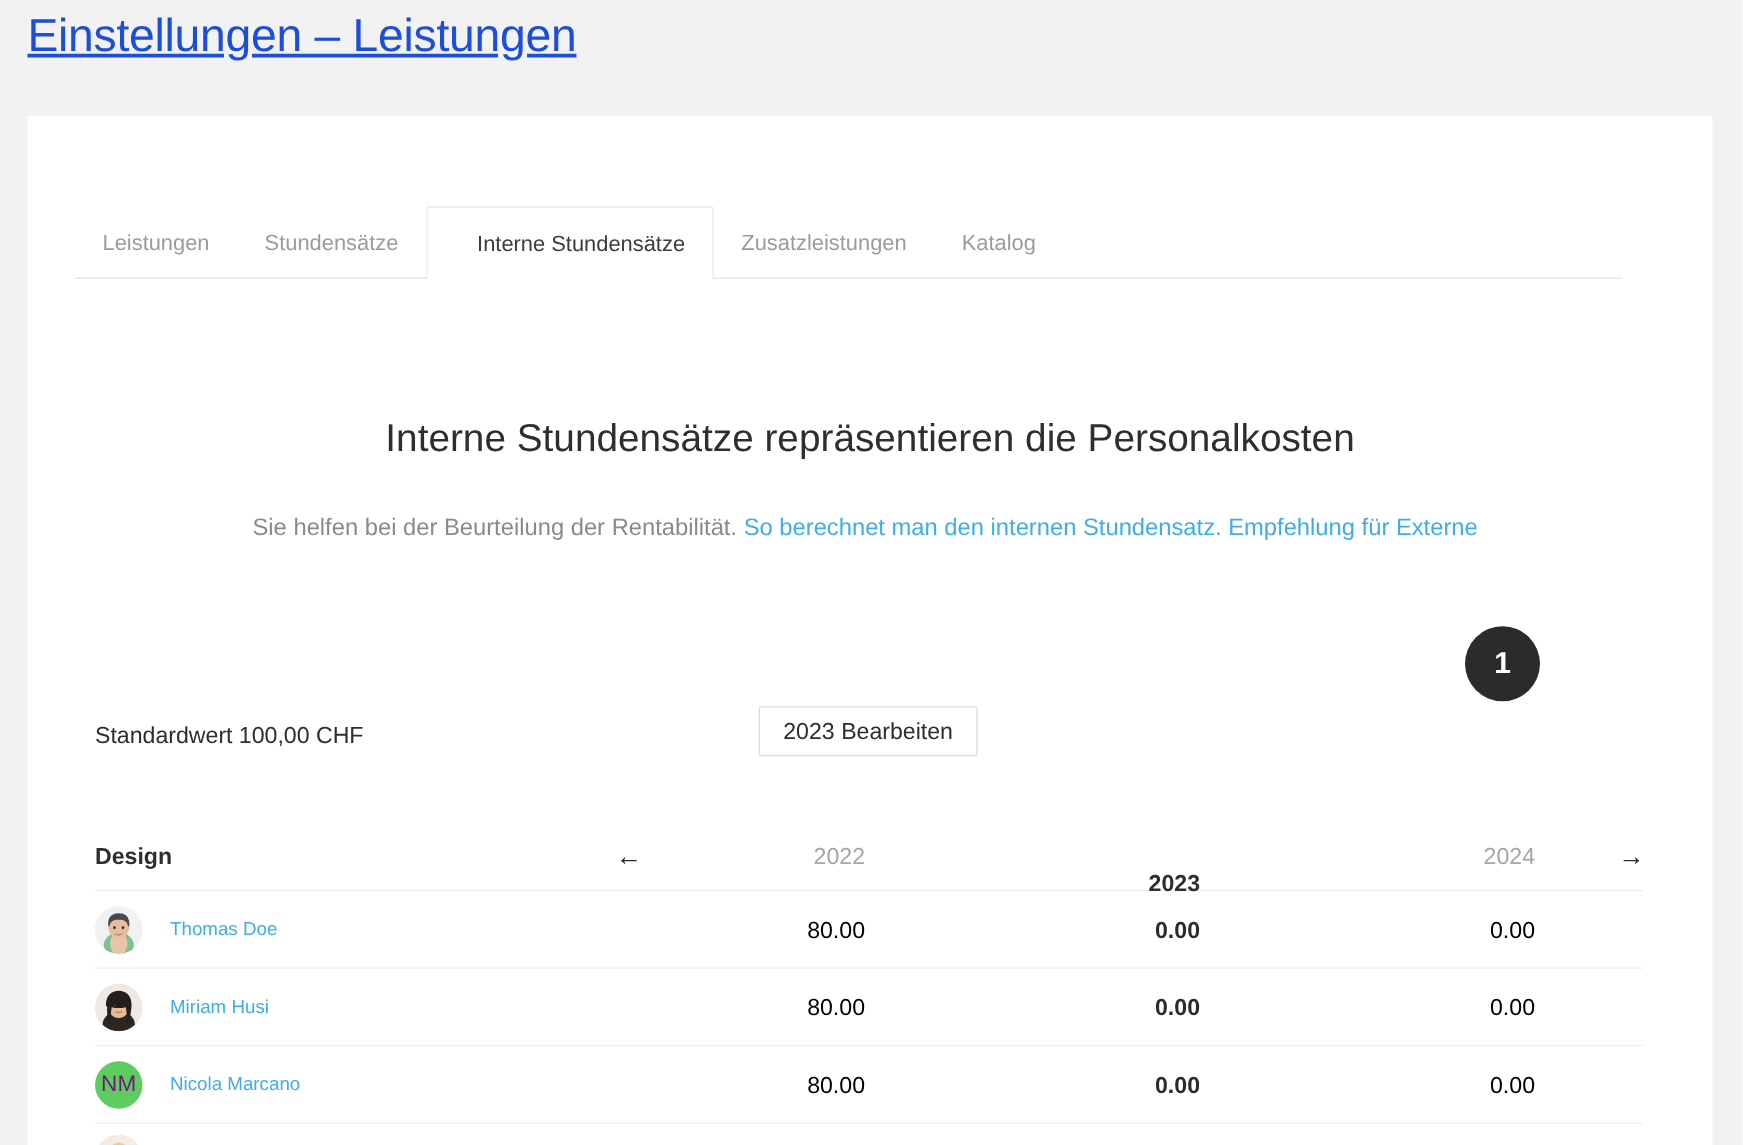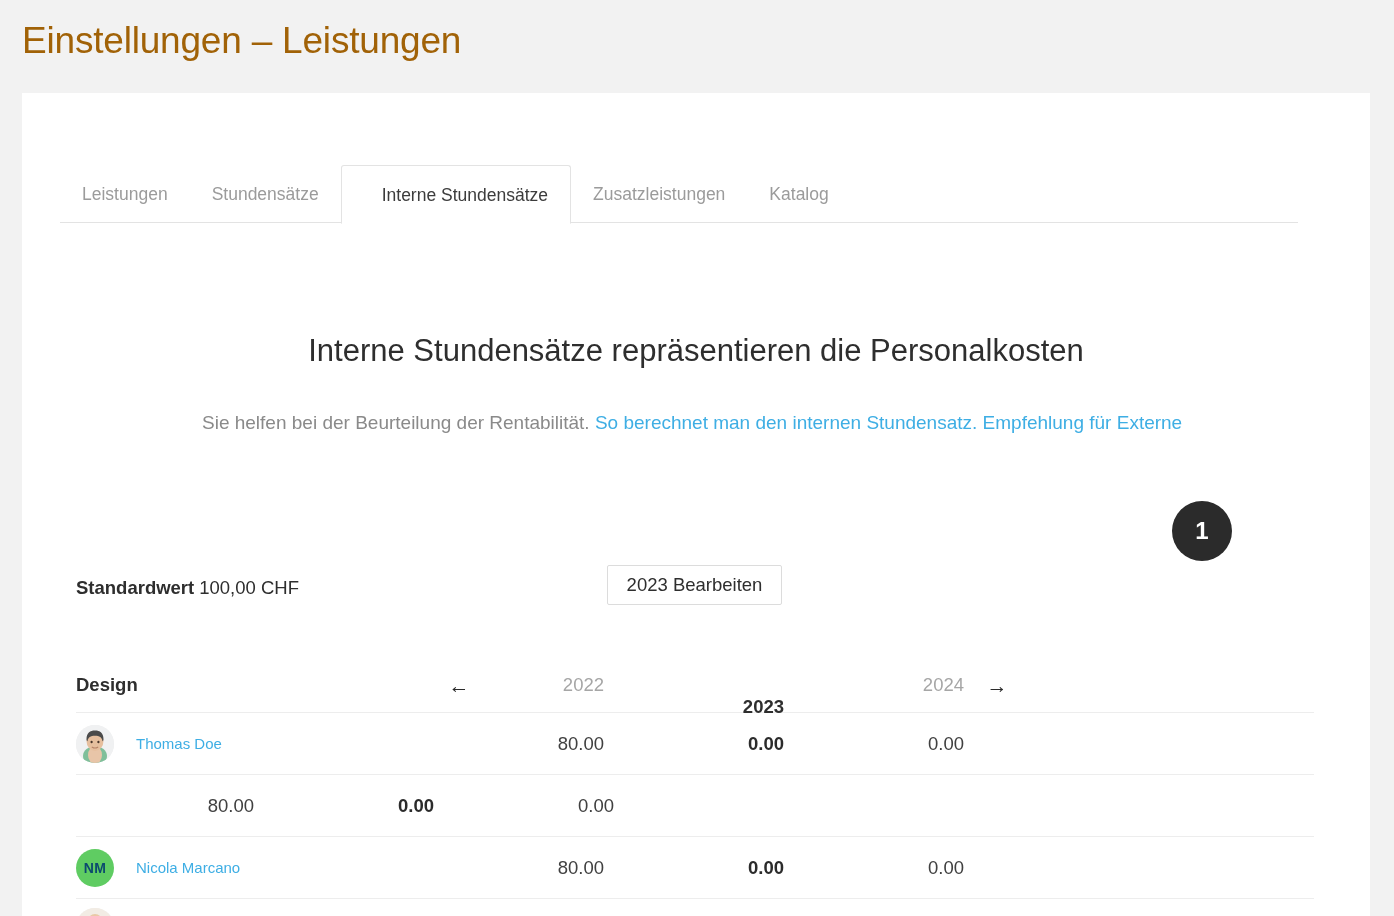--- a/index.html
+++ b/index.html
@@ -14,26 +14,27 @@
     font-family: "Liberation Sans", sans-serif;
     color: #333333;
     overflow: hidden;
     position: relative;
   }
 
   
   .page-title {
     position: absolute;
     left: 22px;
-    top: 20px;
+    top: 8px;
     font-size: 37px;
     font-weight: 300;
     letter-spacing: -0.2px;
-    color: #a16207;
-    white-space: nowrap;
+    color: #1d4ed8;
+    white-space: nowrap;
+    text-decoration: underline;
   }
 
   
   .card {
     position: absolute;
     left: 22px;
     top: 93px;
     width: 1348px;
     height: 823px;
     background: #ffffff;
@@ -113,21 +114,21 @@
     height: 60px;
   }
   .standardwert {
     position: absolute;
     left: 54px;
     top: 16px;
     font-size: 18.5px;
     color: #2e2e2e;
     white-space: nowrap;
   }
-  .standardwert .lbl { font-weight: bold; }
+  .standardwert .lbl { font-weight: normal; }
   .standardwert .val { font-weight: normal; margin-left: 5px; }
 
   .edit-btn {
     position: absolute;
     left: 585px;
     top: 4px;
     width: 175px;
     height: 40px;
     background: #ffffff;
     border: 1px solid #dcdcdc;
@@ -178,20 +179,21 @@
     left: 54px;
     top: 565px;
     width: 1238px;
   }
   .trow {
     display: flex;
     align-items: center;
     height: 62px;
     border-bottom: 1px solid #ededed;
     box-sizing: border-box;
+    gap: 44px;
   }
   .trow.head {
     height: 55px;
     border-bottom: 1px solid #ededed;
   }
 
   .c-name {
     width: 350px;
     display: flex;
     align-items: center;
@@ -216,21 +218,21 @@
   .gap { width: 68px; flex: none; }
 
   .head .c-name {
     font-size: 18.5px;
     font-weight: bold;
     color: #2e2e2e;
   }
   .head .c-year { color: #a6a6a6; font-weight: normal; }
   .head .c-year.current { color: #2e2e2e; font-weight: bold; margin-top: 44px; }
 
-  .cell-val { color: #404040; }
+  .cell-val { color: #000000; }
   .cell-val.current { color: #2b2b2b; font-weight: bold; }
 
   .person-name {
     color: #3eaee4;
     font-size: 15px;
     text-decoration: none;
     cursor: pointer;
     white-space: nowrap;
   }
 
@@ -242,23 +244,23 @@
     margin-right: 22px;
     flex: none;
     overflow: hidden;
     position: relative;
     background: #eeeeee;
   }
   .avatar.initials {
     display: flex;
     align-items: center;
     justify-content: center;
-    color: #0c4a6e;
-    font-size: 14px;
-    font-weight: 700;
+    color: #701a75;
+    font-size: 18px;
+    font-weight: 400;
     letter-spacing: 0.3px;
   }
   .avatar svg { display: block; width: 38px; height: 38px; }
 
   .trow.partial {
     height: 26px;
     border-bottom: none;
     overflow: hidden;
   }
   .trow.partial .avatar { margin-top: 30px; }
@@ -327,20 +329,34 @@
       <div class="c-arrow spacer"></div>
       <div class="c-year cell-val">80.00</div>
       <div class="gap"></div>
       <div class="c-year cell-val current">0.00</div>
       <div class="gap"></div>
       <div class="c-year cell-val">0.00</div>
       <div class="c-arrow spacer"></div>
     </div>
 
     <div class="trow">
+      <div class="c-name">
+        <span class="avatar">
+          <svg viewBox="0 0 38 38" xmlns="http://www.w3.org/2000/svg" aria-hidden="true">
+            <rect width="38" height="38" fill="#efe9e4"></rect>
+            <ellipse cx="19" cy="33" rx="13" ry="11" fill="#2c2622"></ellipse>
+            <ellipse cx="19" cy="17" rx="9" ry="10.5" fill="#e3bb99"></ellipse>
+            <path d="M8.8 18c-.6-8 4.2-12.5 10.2-12.5S29.8 10 29.2 18c-.5 6.5-1.6 11.5-3.2 14.5-.4-6-.8-11-1.4-14-2 1.3-9.2 1.3-11.2 0-.6 3-1 8-1.4 14-1.6-3-2.7-8-2.2-14.5z" fill="#241f1c"></path>
+            <ellipse cx="15.8" cy="17.6" rx="1" ry="1.2" fill="#3a2a22"></ellipse>
+            <ellipse cx="22.2" cy="17.6" rx="1" ry="1.2" fill="#3a2a22"></ellipse>
+            <path d="M16.6 22.4c1.5.9 3.3.9 4.8 0" stroke="#bb7f63" stroke-width="1.1" fill="none" stroke-linecap="round"></path>
+          </svg>
+        </span>
+        <a href="#" class="person-name">Miriam Husi</a>
+      </div>
       <div class="c-arrow spacer"></div>
       <div class="c-year cell-val">80.00</div>
       <div class="gap"></div>
       <div class="c-year cell-val current">0.00</div>
       <div class="gap"></div>
       <div class="c-year cell-val">0.00</div>
       <div class="c-arrow spacer"></div>
     </div>
 
     <div class="trow">

